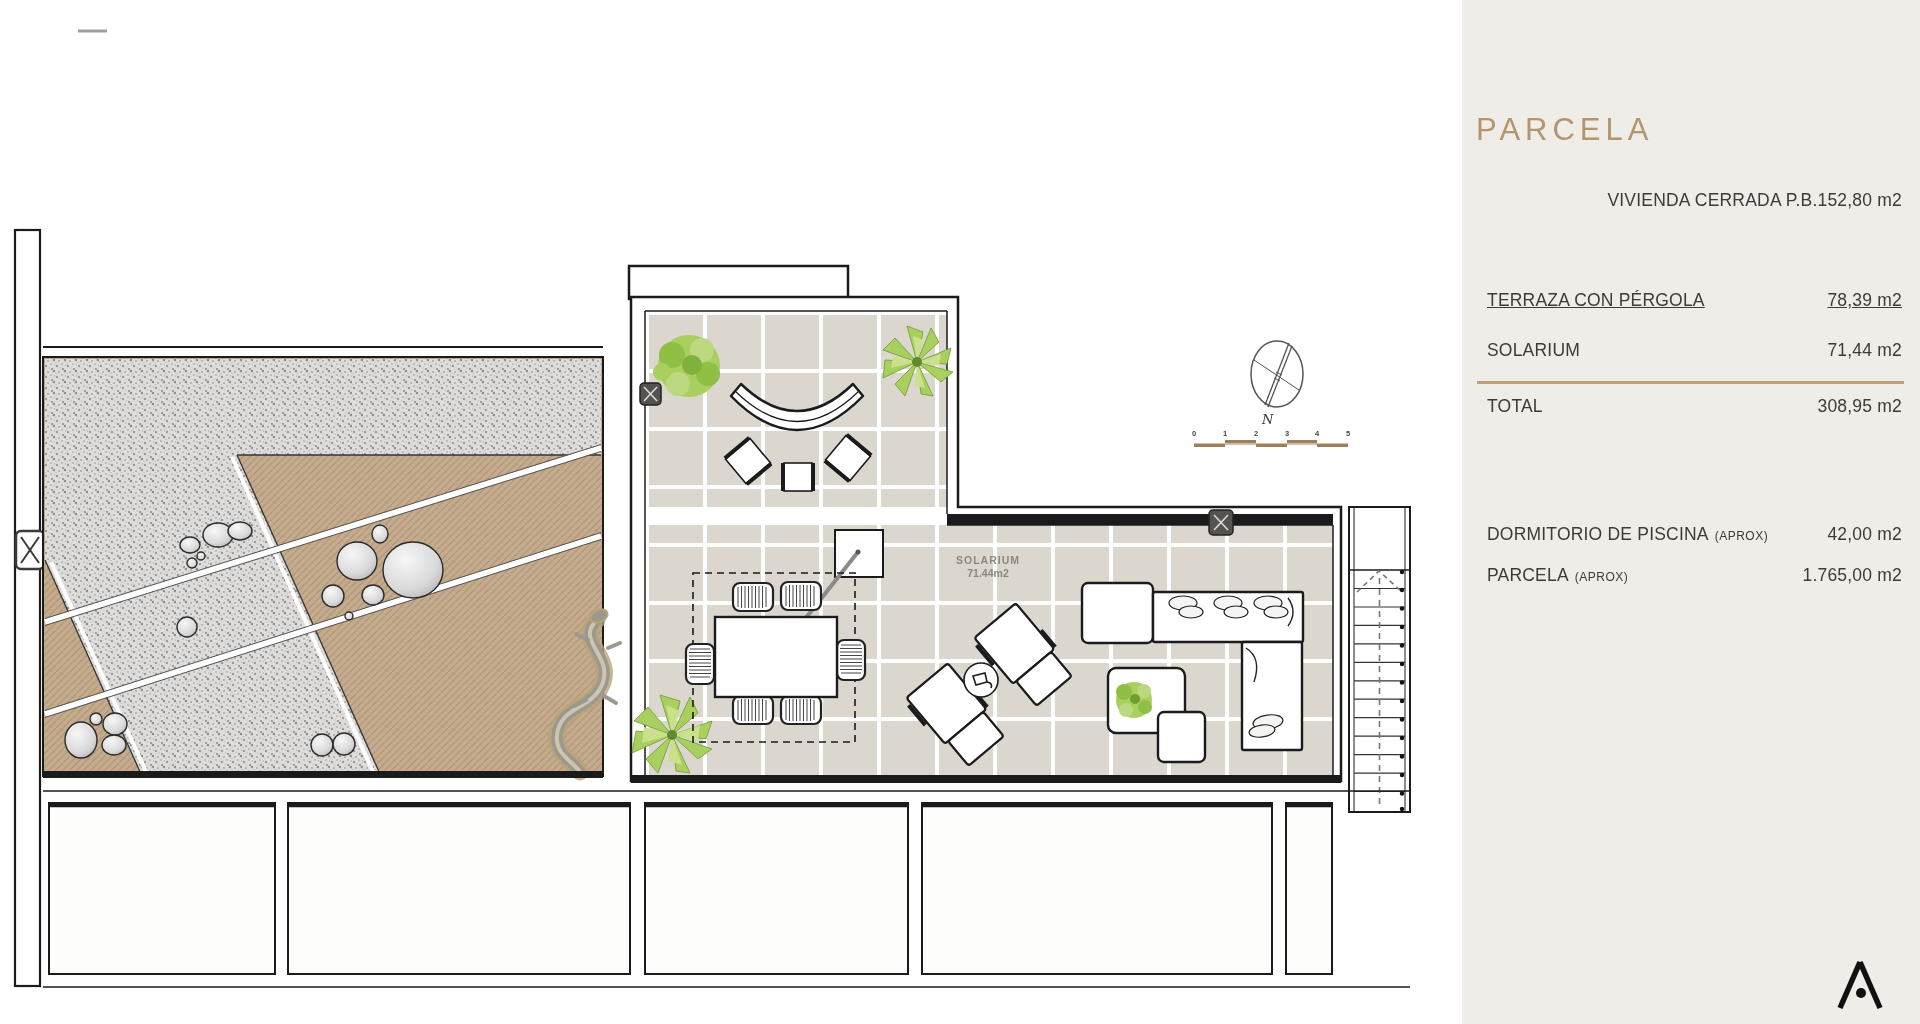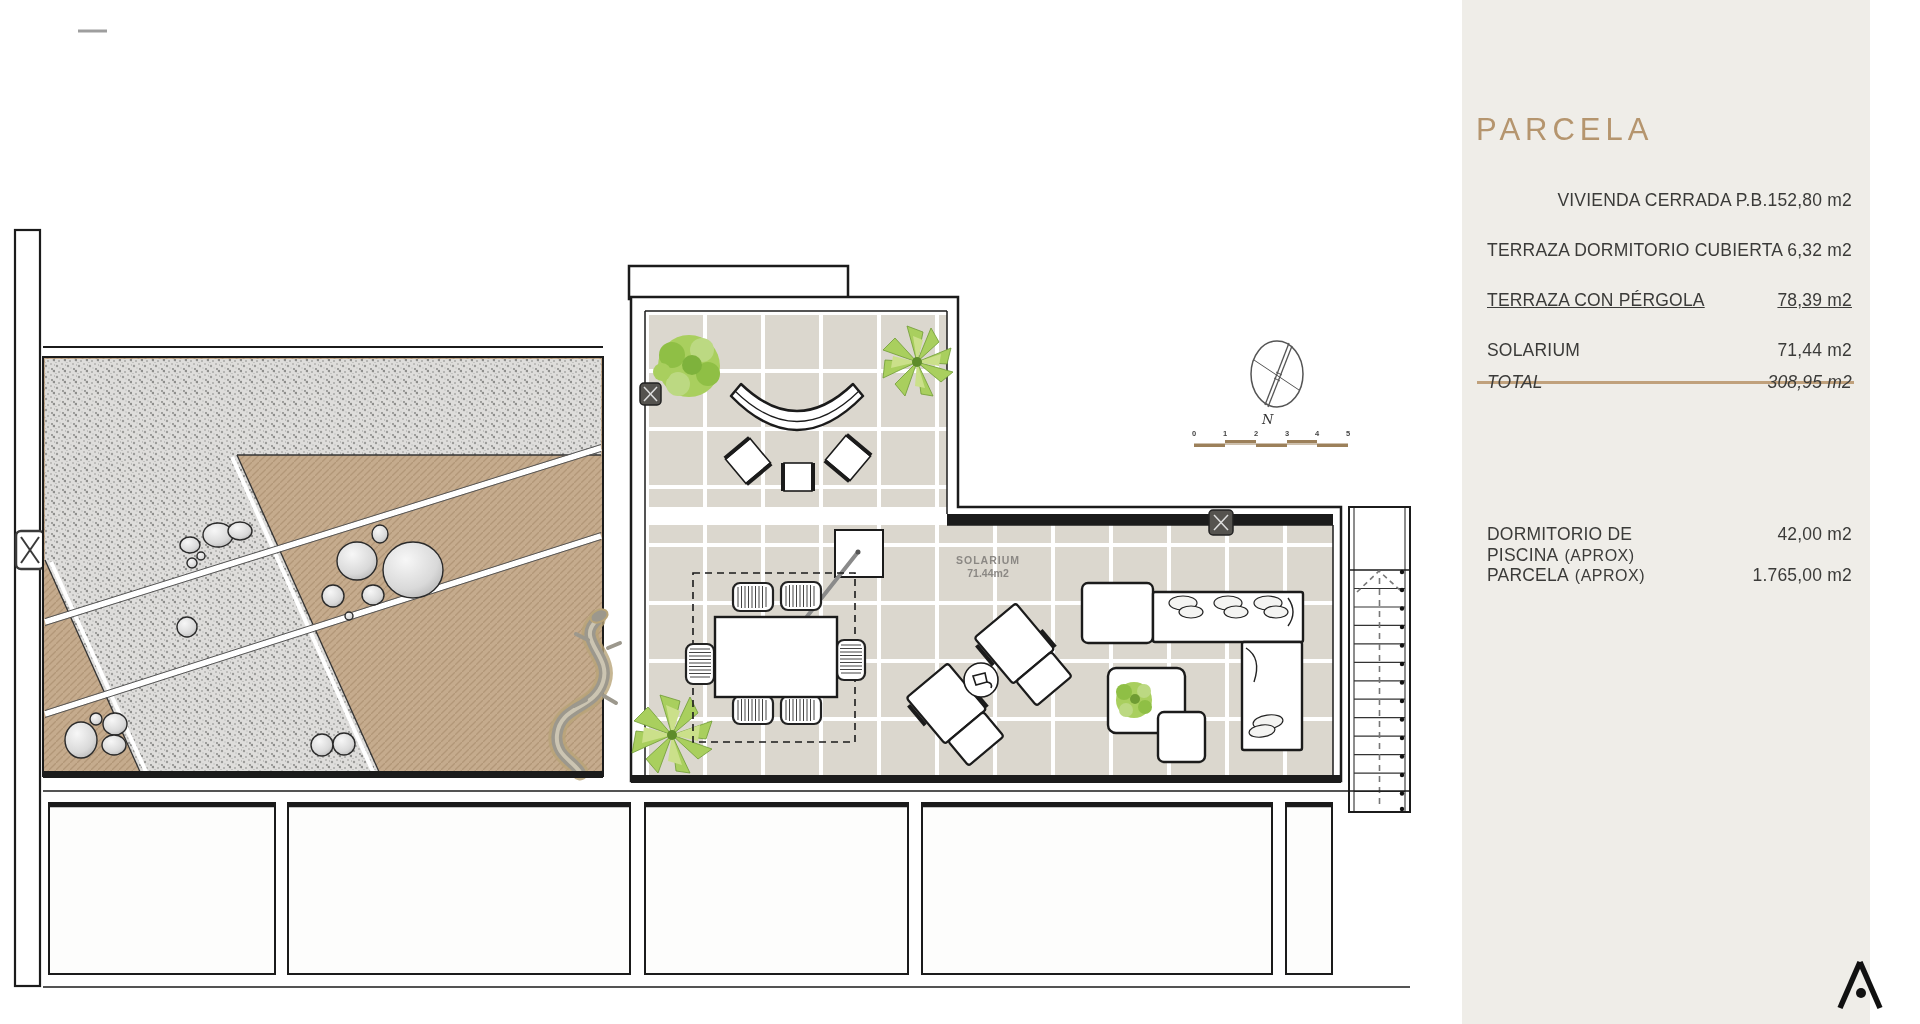--- a/index.html
+++ b/index.html
@@ -1,25 +1,25 @@
 <!DOCTYPE html>
 <html><head>
 <meta charset="utf-8">
 <style>
   html,body{margin:0;padding:0;background:#fff;}
   body{width:1920px;height:1024px;position:relative;overflow:hidden;
        font-family:"Liberation Sans", sans-serif;}
   .plan-wrap{position:absolute;left:0;top:0;width:1462px;height:1024px;}
-  .sidebar{position:absolute;left:1462px;top:0;width:408px;height:1024px;}
+  .sidebar{position:absolute;left:1462px;top:0;width:458px;height:1024px;}
   .sidebar-title{position:absolute;left:14px;top:112px;font-size:31px;font-weight:500;
        letter-spacing:5px;}
   .srow{position:absolute;left:25px;right:18px;display:flex;justify-content:space-between;
        align-items:baseline;font-size:17.5px;color:#3b3b39;letter-spacing:0.2px;}
   .srow .val{white-space:nowrap;}
-  .srow .sfx{font-size:16px;letter-spacing:0.5px;margin-left:6px;}
+  .srow .sfx{font-size:12px;letter-spacing:0.5px;margin-left:6px;}
   .divider{position:absolute;left:15px;right:16px;height:3px;}
   .logo{position:absolute;left:372px;top:952px;width:56px;height:62px;}
 </style>
 </head>
 <body>
 
 <div class="plan-wrap">
 <svg width="1462" height="1024" viewBox="0 0 1462 1024">
   <defs>
     <pattern id="sand" width="7" height="7" patternUnits="userSpaceOnUse">
@@ -370,36 +370,32 @@
 </svg>
 </div>
 
 <div class="sidebar" style="background:#efede8;">
   <div class="sidebar-title" style="color:#b5956e;">PARCELA</div>
 
   <div class="srow" style="top:190px;justify-content:flex-end;">
     <span>VIVIENDA CERRADA P.B.</span>
     <span class="val">152,80 m2</span>
   </div>
-  <div class="srow" style="top:240px;">
-    <span>TERRAZA DORMITORIO CUBIERTA</span>
-    <span class="val">6,32 m2</span>
-  </div>
   <div class="srow" style="top:290px;text-decoration:underline;">
     <span>TERRAZA CON PÉRGOLA</span>
     <span class="val">78,39 m2</span>
   </div>
   <div class="srow" style="top:340px;">
     <span>SOLARIUM</span>
     <span class="val">71,44 m2</span>
   </div>
 
   <div class="divider" style="top:381px;background:#c0a17c;"></div>
 
-  <div class="srow" style="top:372px;font-style:italic;">
+  <div class="srow" style="top:396px;">
     <span>TOTAL</span>
     <span class="val">308,95 m2</span>
   </div>
 
   <div class="srow" style="top:524px;">
     <span><span>DORMITORIO DE PISCINA</span><span class="sfx">(APROX)</span></span>
     <span class="val">42,00 m2</span>
   </div>
   <div class="srow" style="top:565px;">
     <span><span>PARCELA</span><span class="sfx">(APROX)</span></span>

